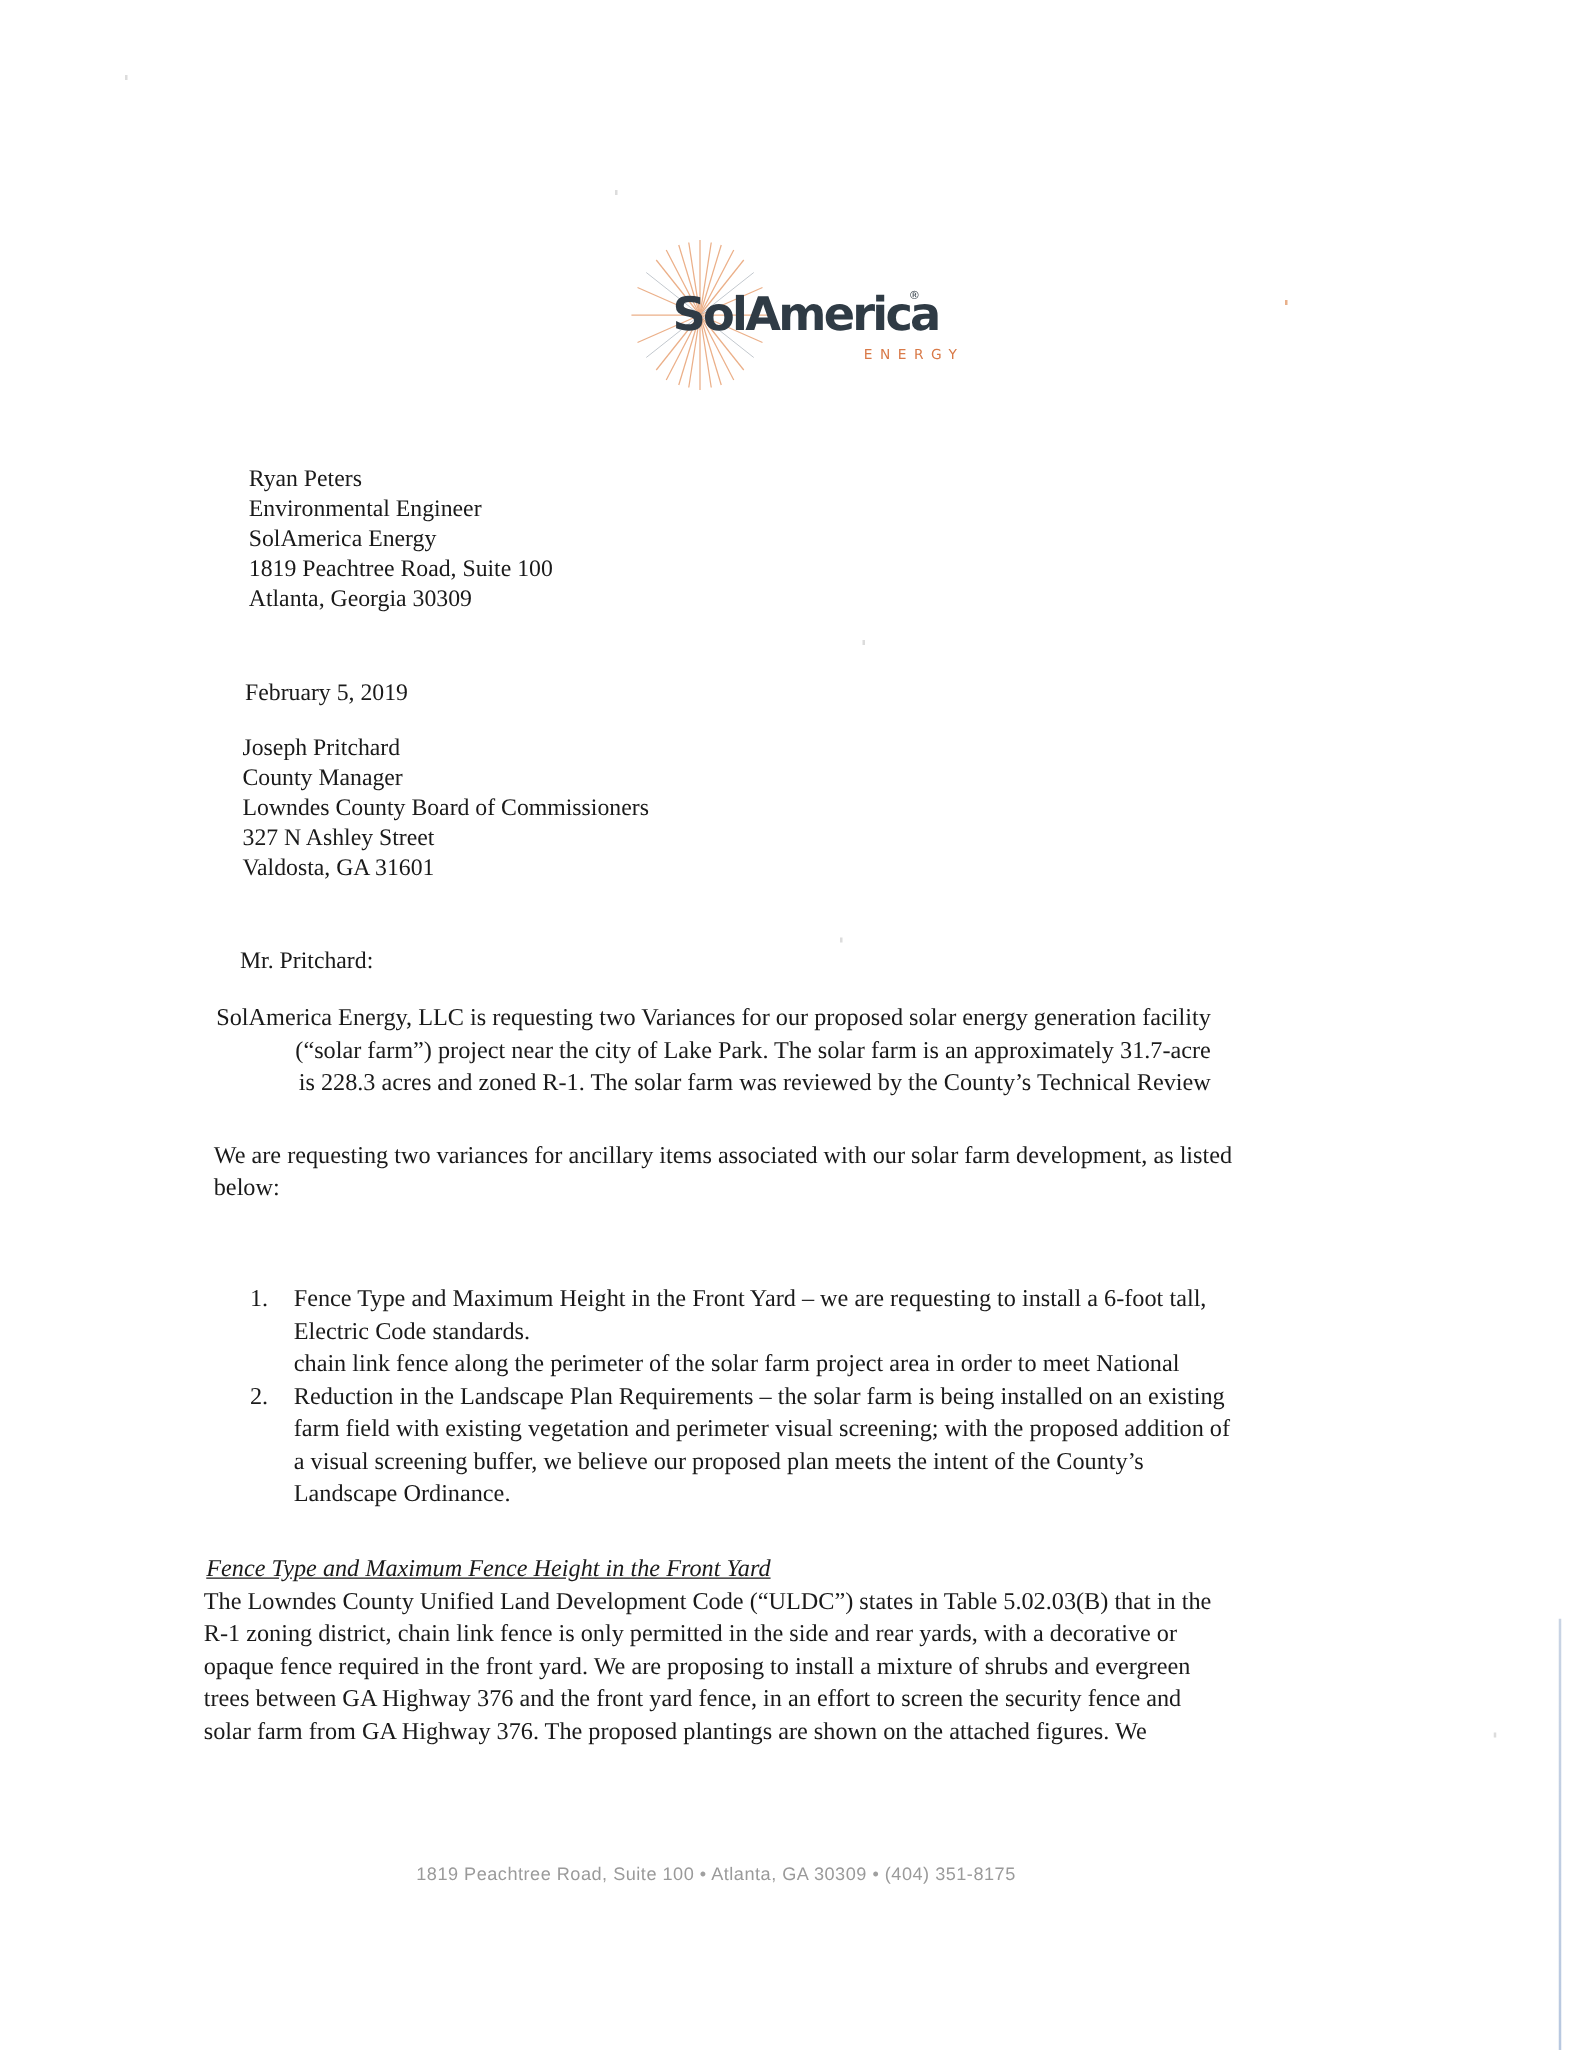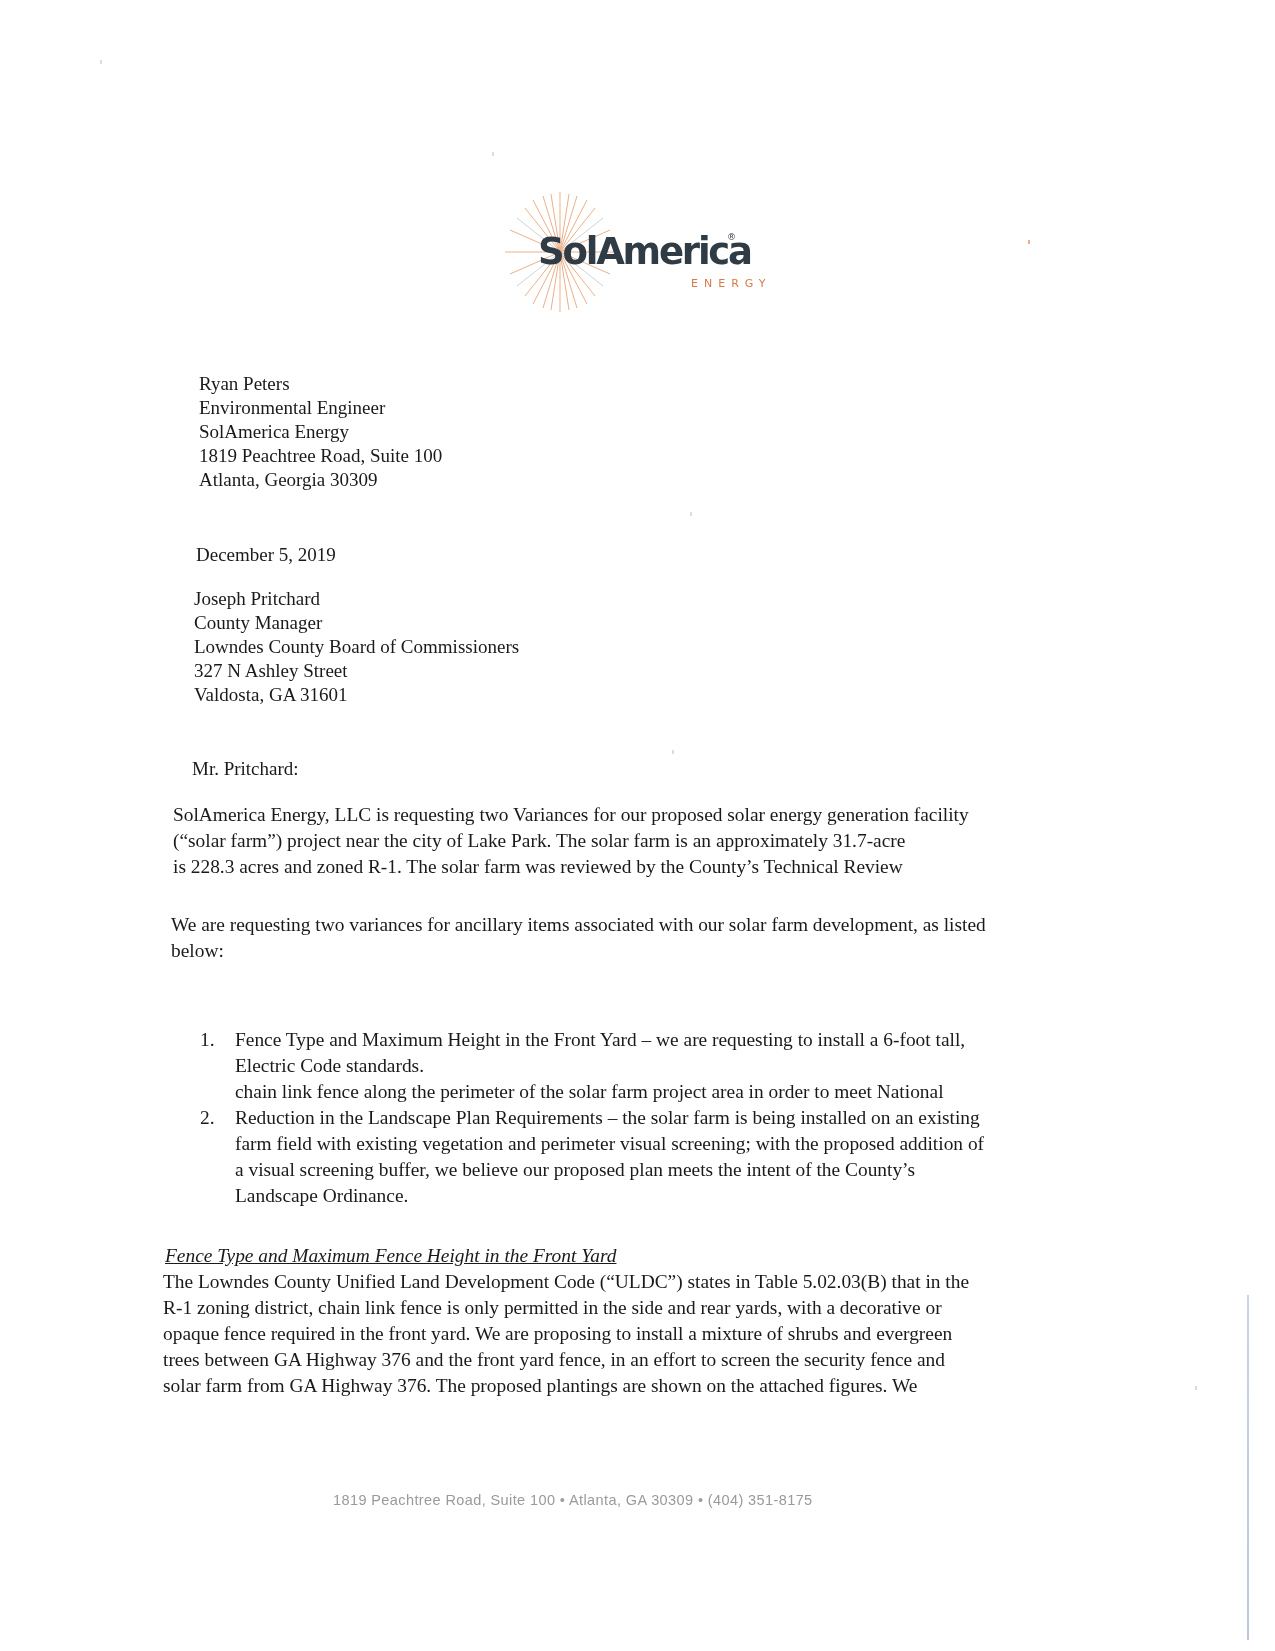--- a/index.html
+++ b/index.html
@@ -33,21 +33,21 @@
     .block { position: absolute; font-size: 19px; line-height: 24px; }
     .block div { white-space: nowrap; margin-left: 16px; }
 
     .sender { left: 183px; top: 372px; }
     .date { left: 180px; top: 543px; }
     .recipient { left: 178px; top: 587px; }
     .salutation { left: 176px; top: 757px; }
 
     .para { position: absolute; font-size: 19.4px; line-height: 26px; }
     .para div { white-space: nowrap; }
-    .para1 { left: 173px; top: 802px; }
+    .para1 { left: 173px; top: 802px; text-align: right; }
     .para2 { left: 171px; top: 912px; }
 
     .list { position: absolute; left: 200px; top: 1027px; font-size: 19.4px; line-height: 26px; }
     .list-item { position: relative; padding-left: 35px; margin-bottom: 0; }
     .list-item .num { position: absolute; left: 0; top: 0; }
     .list-item div.line { white-space: nowrap; }
 
     .heading {
       position: absolute; left: 165px; top: 1243px; font-size: 19.4px; line-height: 26px;
       font-style: italic; text-decoration: underline; white-space: nowrap;
@@ -114,21 +114,21 @@
 
   <div class="block sender">
     <div>Ryan Peters</div>
     <div>Environmental Engineer</div>
     <div>SolAmerica Energy</div>
     <div>1819 Peachtree Road, Suite 100</div>
     <div>Atlanta, Georgia 30309</div>
   </div>
 
   <div class="block date">
-    <div>December 5, 2019</div>
+    <div>February 5, 2019</div>
   </div>
 
   <div class="block recipient">
     <div>Joseph Pritchard</div>
     <div>County Manager</div>
     <div>Lowndes County Board of Commissioners</div>
     <div>327 N Ashley Street</div>
     <div>Valdosta, GA 31601</div>
   </div>
 

